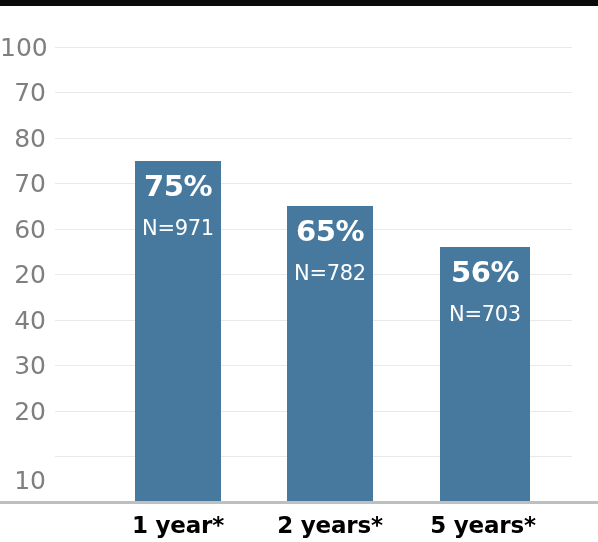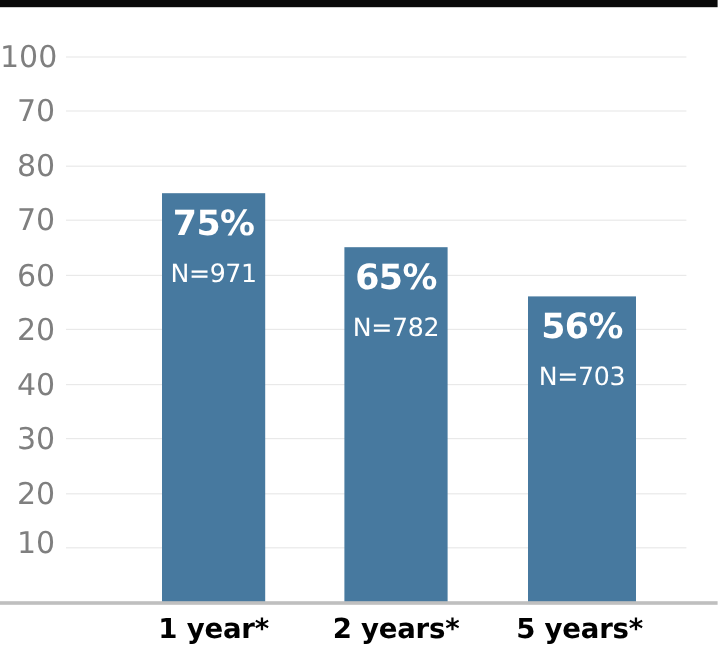--- a/index.html
+++ b/index.html
@@ -137,21 +137,21 @@
 
     <div class="ytick" style="top:35px">100</div>
     <div class="ytick" style="top:80px">70</div>
     <div class="ytick" style="top:126px">80</div>
     <div class="ytick" style="top:171px">70</div>
     <div class="ytick" style="top:217px">60</div>
     <div class="ytick" style="top:262px">20</div>
     <div class="ytick" style="top:308px">40</div>
     <div class="ytick" style="top:353px">30</div>
     <div class="ytick" style="top:399px">20</div>
-    <div class="ytick" style="top:440px">10</div>
+    <div class="ytick" style="top:468px">10</div>
 
     <div class="bar" style="left:135px; width:86px; top:161px; height:341px;">
       <div class="bar-labels">
         <span class="bar-pct">75%</span>
         <span class="bar-n">N=971</span>
       </div>
     </div>
 
     <div class="bar" style="left:287px; width:86px; top:206px; height:296px;">
       <div class="bar-labels">

